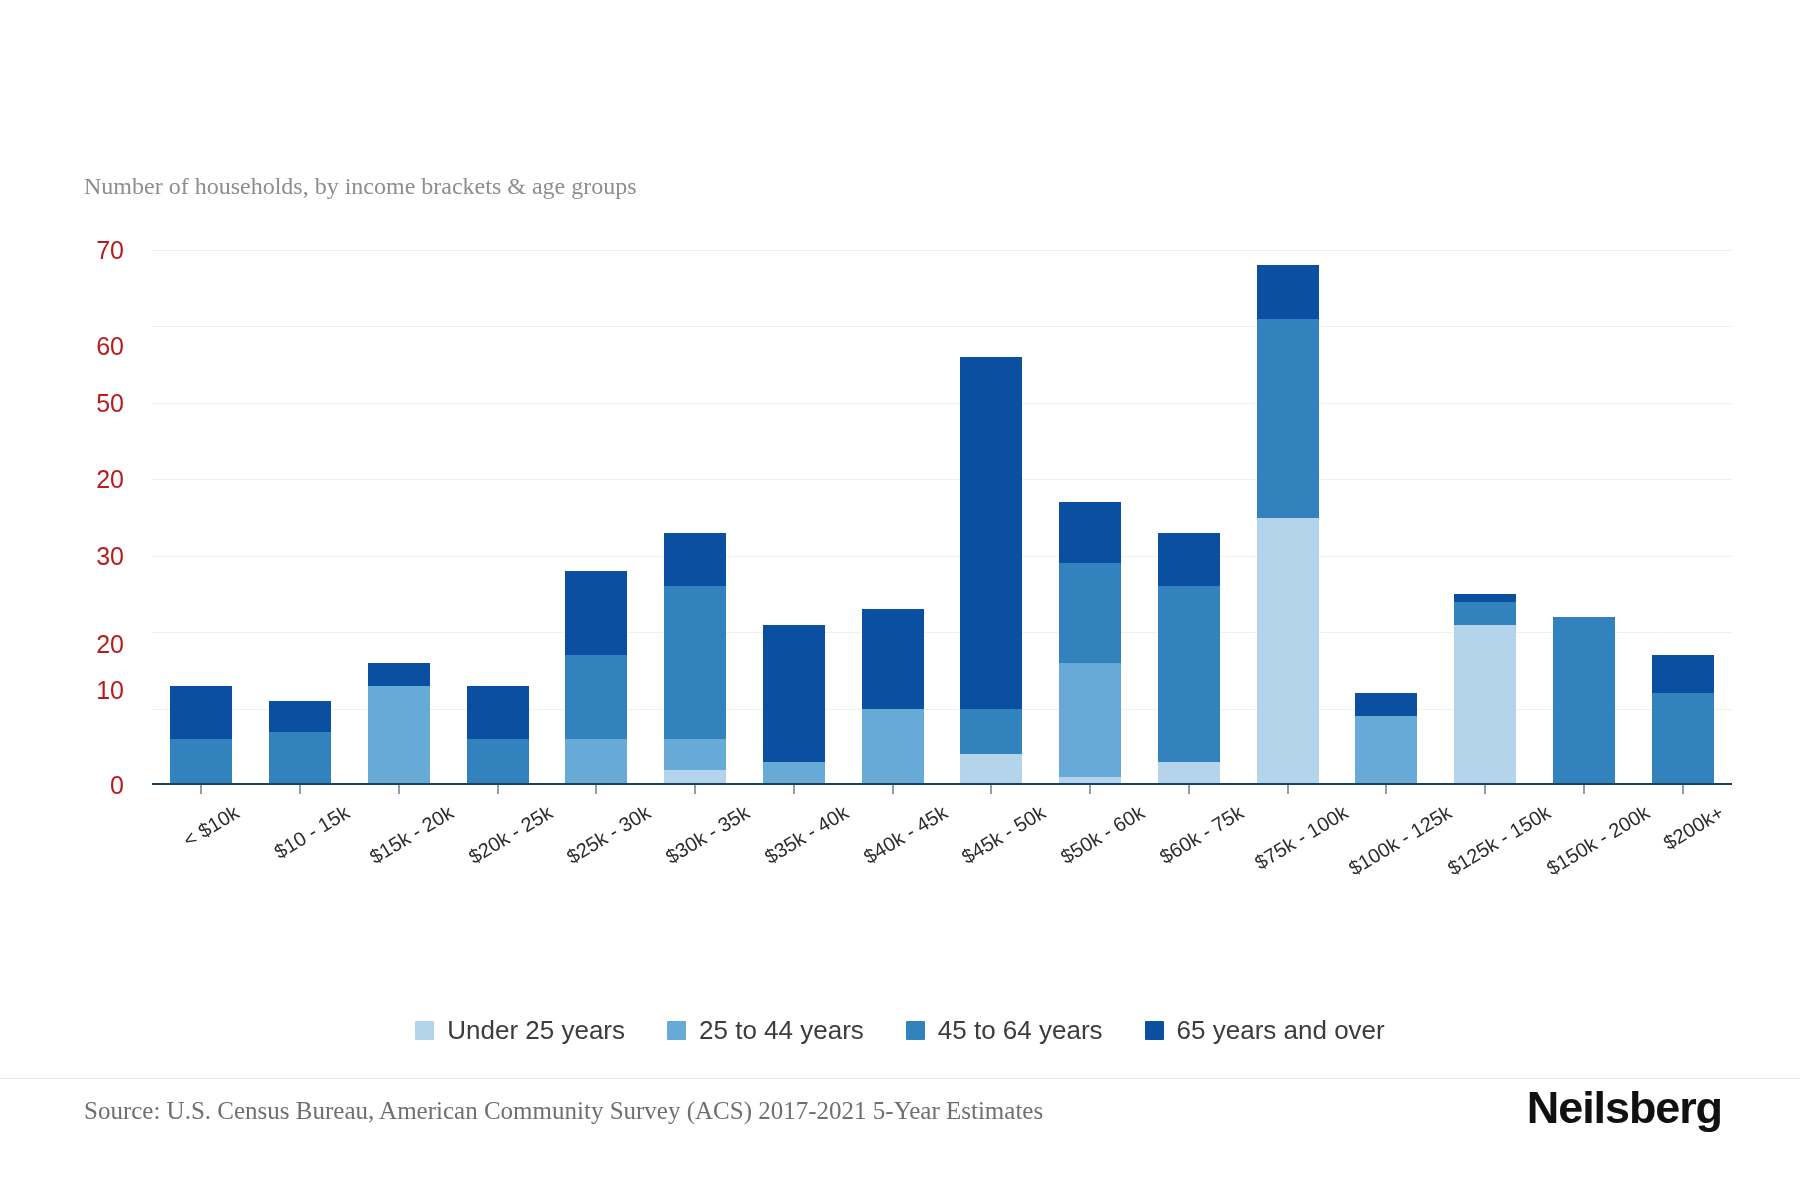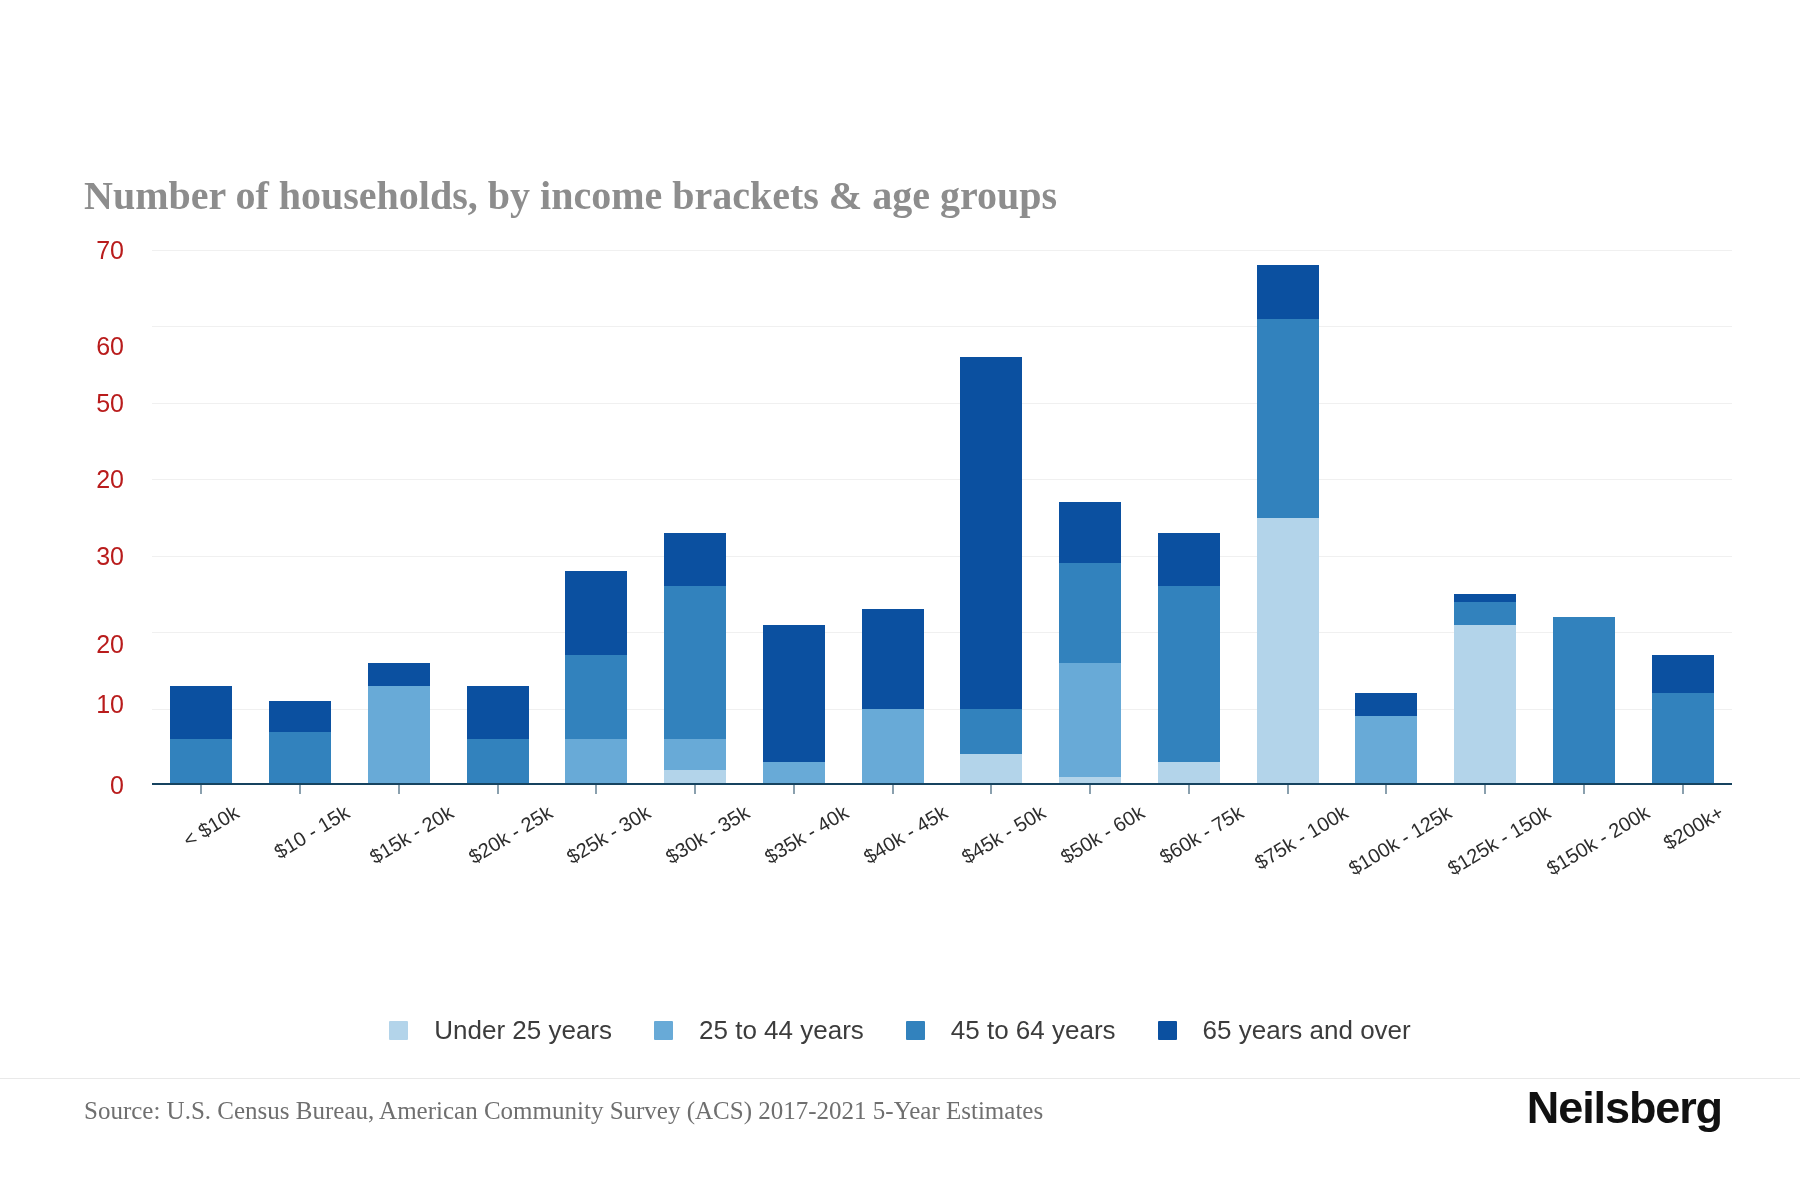--- a/index.html
+++ b/index.html
@@ -14,21 +14,21 @@
   
   .title {
     position: absolute; left: 82px; top: 48px; width: 1600px;
     font-family: "Liberation Serif", serif;
     font-size: 43px; font-weight: 700; color: #1a1a1a;
     line-height: 1.28; letter-spacing: -0.2px;
   }
   .subtitle {
     position: absolute; left: 84px; top: 172px; width: 1300px;
     font-family: "Liberation Serif", serif;
-    font-size: 40px; font-weight: 700; color: #8d8d8d;
+    font-size: 24px; font-weight: 400; color: #8d8d8d;
     line-height: 1.2;
   }
 
   
   .plot-wrap {
     position: absolute;
     left: 152px; top: 250px;
     width: 1580px; height: 535px;
   }
   .gridline {
@@ -84,21 +84,21 @@
     font-size: 20px; color: #2d2d2d;
     white-space: nowrap;
   }
 
   
   .legend {
     position: absolute; left: 0; right: 0; top: 1015px;
     display: flex; justify-content: center; align-items: center;
     gap: 42px;
   }
-  .legend-item { display: flex; align-items: center; gap: 26px; }
+  .legend-item { display: flex; align-items: center; gap: 13px; }
   .legend-swatch { width: 19px; height: 19px; border-radius: 1px; }
   .legend-label { font-size: 26px; color: #3c3c3c; }
 
   
   .footer-rule {
     position: absolute; left: 0; right: 0; top: 1078px;
     height: 1px; background: #e9e9e9;
   }
   .source {
     position: absolute; left: 84px; top: 1097px;
@@ -122,21 +122,21 @@
         <div class="gridline" style="top: 458.571px;"></div>
         <div class="gridline" style="top: 382.143px;"></div>
         <div class="gridline" style="top: 305.714px;"></div>
         <div class="gridline" style="top: 229.286px;"></div>
         <div class="gridline" style="top: 152.857px;"></div>
         <div class="gridline" style="top: 76.4286px;"></div>
         <div class="gridline" style="top: 0px;"></div>
       </div>
     <div id="ytick-layer">
         <div class="ytick" style="top: 535px;">0</div>
-        <div class="ytick" style="top: 454px;">10</div>
+        <div class="ytick" style="top: 440px;">10</div>
         <div class="ytick" style="top: 394px;">20</div>
         <div class="ytick" style="top: 305.714px;">30</div>
         <div class="ytick" style="top: 229.286px;">20</div>
         <div class="ytick" style="top: 152.857px;">50</div>
         <div class="ytick" style="top: 76.4286px; margin-top: 20px;">60</div>
         <div class="ytick" style="top: 0px;">70</div>
       </div>
     <div class="bars" id="bars-layer">
         <div class="barslot">
           <div class="bar" title="&lt; $10k">

